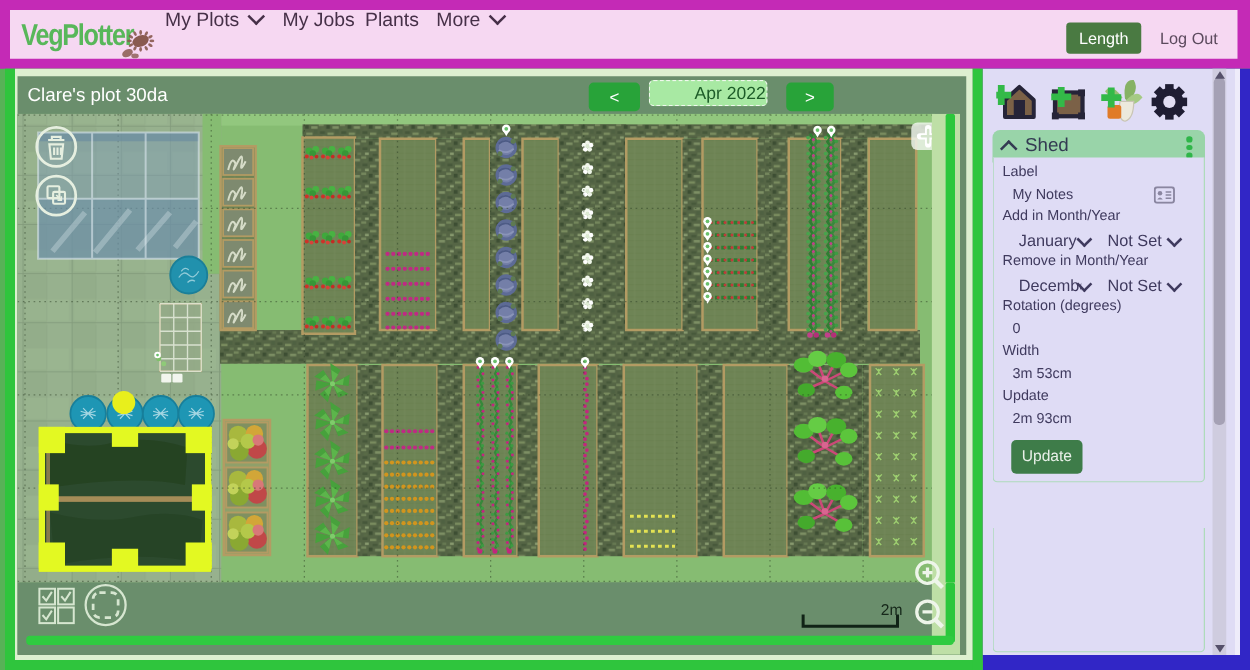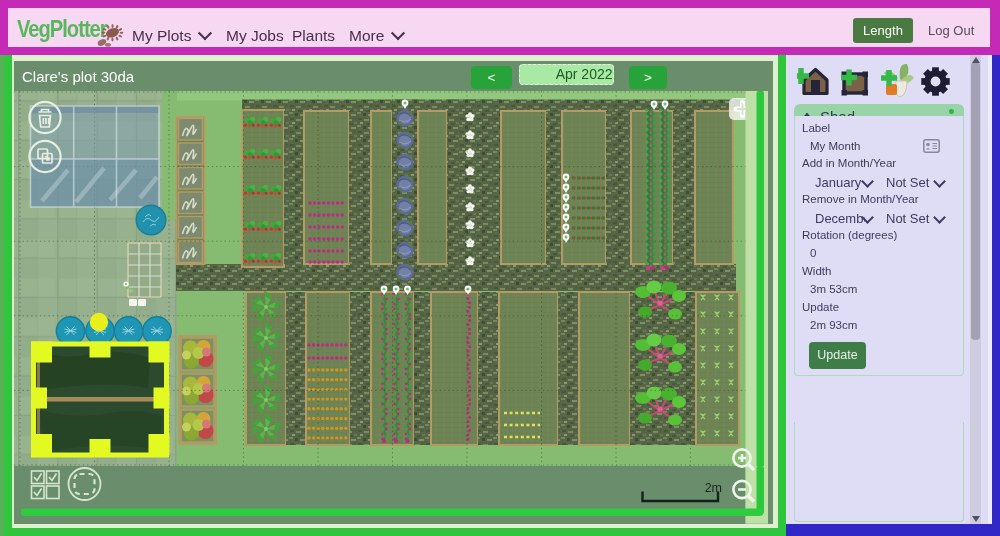--- a/index.html
+++ b/index.html
@@ -2,21 +2,21 @@
 <html><head><meta charset="utf-8">
 <style>
 html,body{margin:0;padding:0}
 body{width:1000px;height:536px;position:relative;overflow:hidden;background:#57b257;
   font-family:"Liberation Sans",sans-serif;-webkit-font-smoothing:antialiased}
 .abs{position:absolute}
 
 #magenta{left:0;top:0;width:1000px;height:55px;background:#c42ab6}
 #pinkbar{left:8px;top:8px;width:982px;height:38.5px;background:#f6d8f2}
 #logotxt{position:absolute;left:9px;top:4px;font-size:24px;font-weight:bold;color:#58b75a;letter-spacing:-1.2px;line-height:34px;transform:scaleX(0.84);transform-origin:0 0}
-.nav{position:absolute;top:19px;color:#463048;font-size:15.5px;white-space:nowrap}
+.nav{position:absolute;top:0;color:#463048;font-size:15.5px;white-space:nowrap}
 .chev{display:inline-block;width:8px;height:8px;border-right:2.4px solid #463048;border-bottom:2.4px solid #463048;transform:rotate(45deg) translate(-2px,-2px);margin-left:9px}
 #account{position:absolute;left:845px;top:10px;width:60px;height:25px;background:#4a7a42;color:#fff;
   font-size:13px;text-align:center;line-height:25px;border-radius:3px}
 #logout{position:absolute;left:920px;top:10px;width:52px;height:25px;color:#5c4a5e;font-size:13px;line-height:25px}
 
 #plot{left:4px;top:55px;width:765.5px;height:473px;background:#6a8e6c;
   border-left:8px solid #2fc53d;border-right:8px solid #2fc53d;border-bottom:8px solid #2fc53d}
 #palefr{left:0;top:0;width:765.5px;height:473px;box-sizing:border-box;
   border-top:6px solid #ddf0d0;border-right:5px solid #ddf0d0;border-bottom:4.5px solid #ddf0d0;border-left:2px solid #ddf0d0}
 #ptitle{left:10px;top:13px;color:#ffffff;font-size:15px}
@@ -119,23 +119,23 @@
         <rect x="-3.4" y="-14.2" width="6.8" height="7" transform="rotate(315 0 0)"></rect>
         <circle r="4.9" fill="#e1ddf3"></circle>
       </g>
 </svg>
   <div class="panelh" style="top:49px"><span class="cv"></span>Shed
     <div class="dots3" style="position:absolute;right:10px;top:3.5px">
         <b></b>
         <b></b>
         <b></b>
       </div></div>
-  <div class="panelb" style="top:61px;height:260px">
+  <div class="panelb" style="top:71px;height:260px">
     <div class="lbl" style="top:6px">Label</div>
-    <div class="val" style="top:24px">My Month</div>
+    <div class="val" style="top:24px">My Notes</div>
     <svg width="17" height="14" viewBox="0 0 17 14" style="position:absolute;left:128px;top:23px">
       <rect x="0.8" y="0.8" width="15.4" height="12.4" rx="2" fill="none" stroke="#8a86a0" stroke-width="1.5"></rect>
       <circle cx="5" cy="5.5" r="1.8" fill="#8a86a0"></circle>
         <path d="M2.8 10.5 q2.2 -3 4.4 0 Z" fill="#8a86a0"></path>
       <path d="M9.5 4.5 h4.5 M9.5 7 h4.5 M9.5 9.5 h4.5" stroke="#8a86a0" stroke-width="1.2"></path>
     </svg>
     <div class="lbl" style="top:41px">Add in Month/Year</div>
     <div class="dd" style="left:20px;top:59px">January</div>
       <div class="dchev" style="left:68px;top:61px"></div>
     <div class="dd" style="left:91px;top:59px">Not Set</div>

